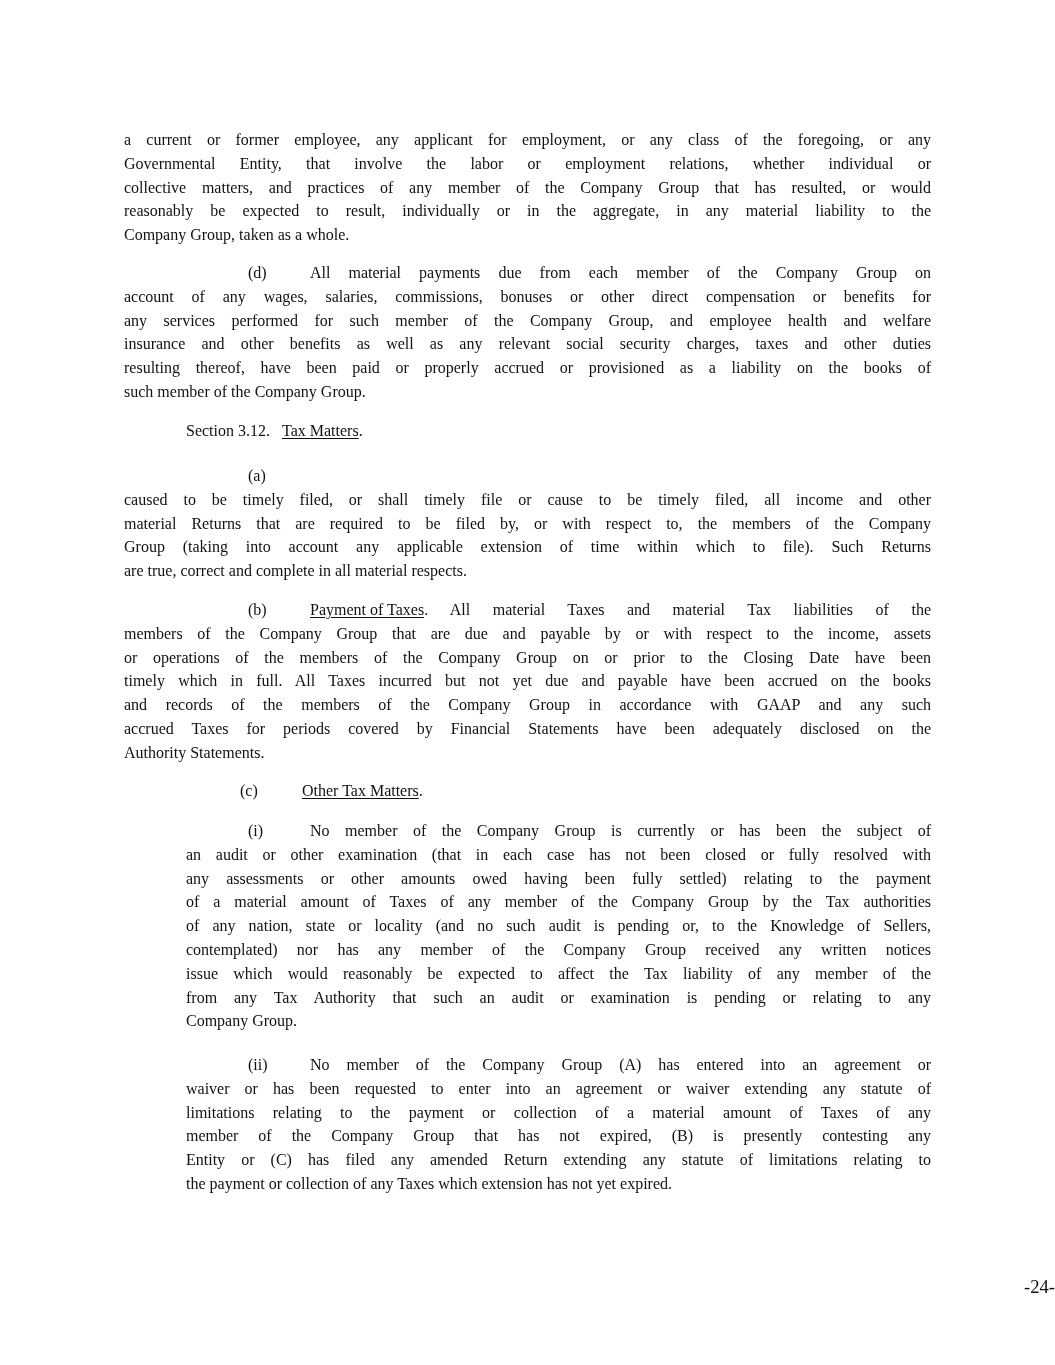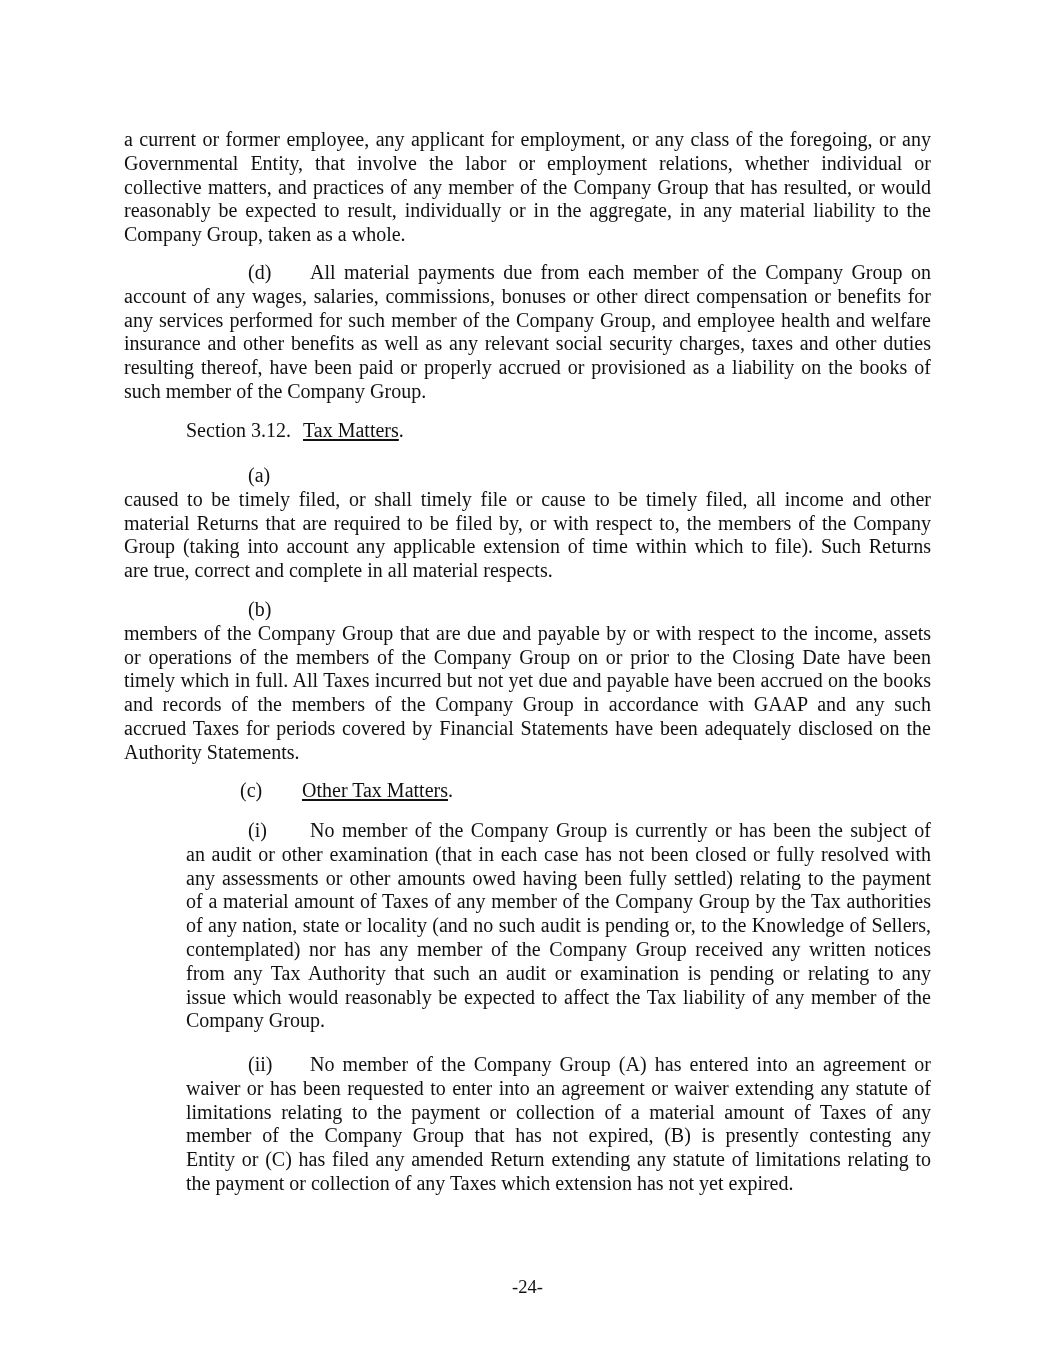--- a/index.html
+++ b/index.html
@@ -3,30 +3,30 @@
   <meta charset="utf-8">
   <style>
     html, body { margin: 0; padding: 0; background: #ffffff; }
     body {
       width: 1055px; height: 1365px; position: relative; overflow: hidden;
       font-family: "Liberation Serif", "DejaVu Serif", serif;
       color: #111111;
     }
     .para {
       position: absolute;
-      font-size: 20px;
+      font-size: 16px;
       line-height: 23.8px;
       text-align: justify;
     }
     .line { display: block; white-space: nowrap; text-align: justify; text-align-last: justify; }
     .line.last { text-align-last: left; }
     .u { text-decoration: underline; text-underline-offset: 2px; }
     .page-num {
       position: absolute; left: 0; width: 1055px; top: 1276px;
-      text-align: center; font-size: 18.6px;
+      text-align: right; font-size: 18.6px;
     }
   </style>
 </head>
 <body>
 
 <div class="para" style="left:124px; top:128px; width:807px;">
   <span class="line">a current or former employee, any applicant for employment, or any class of the foregoing, or any</span>
   <span class="line">Governmental Entity, that involve the labor or employment relations, whether individual or</span>
   <span class="line">collective matters, and practices of any member of the Company Group that has resulted, or would</span>
   <span class="line">reasonably be expected to result, individually or in the aggregate, in any material liability to the</span>
@@ -55,20 +55,24 @@
   </span>
   <span class="line">caused to be timely filed, or shall timely file or cause to be timely filed, all income and other</span>
   <span class="line">material Returns that are required to be filed by, or with respect to, the members of the Company</span>
   <span class="line">Group (taking into account any applicable extension of time within which to file).  Such Returns</span>
   <span class="line last">are true, correct and complete in all material respects.</span>
 </div>
 
 <div class="para" style="left:124px; top:598px; width:807px;">
   <span class="line" style="padding-left:124px; display:flex;">
     <span style="width:62px; display:inline-block;">(b)</span>
+    <span style="flex:1; display:flex; white-space:pre;">
+      <span class="u">Payment of Taxes</span>
+      <span style="flex:1; text-align:justify; text-align-last:justify; white-space:normal;">.  All material Taxes and material Tax liabilities of the</span>
+    </span>
   </span>
   <span class="line">members of the Company Group that are due and payable by or with respect to the income, assets</span>
   <span class="line">or operations of the members of the Company Group on or prior to the Closing Date have been</span>
   <span class="line">timely which in full.  All Taxes incurred but not yet due and payable have been accrued on the books</span>
   <span class="line">and records of the members of the Company Group in accordance with GAAP and any such</span>
   <span class="line">accrued Taxes for periods covered by Financial Statements have been adequately disclosed on the</span>
   <span class="line last">Authority Statements.</span>
 </div>
 
 <div class="para" style="left:240px; top:779px; width:400px;">
@@ -78,22 +82,22 @@
 <div class="para" style="left:186px; top:819px; width:745px;">
   <span class="line" style="padding-left:62px; display:flex;">
     <span style="width:62px; display:inline-block;">(i)</span>
     <span style="flex:1; text-align:justify; text-align-last:justify;">No member of the Company Group is currently or has been the subject of</span>
   </span>
   <span class="line">an audit or other examination (that in each case has not been closed or fully resolved with</span>
   <span class="line">any assessments or other amounts owed having been fully settled) relating to the payment</span>
   <span class="line">of a material amount of Taxes of any member of the Company Group by the Tax authorities</span>
   <span class="line">of any nation, state or locality (and no such audit is pending or, to the Knowledge of Sellers,</span>
   <span class="line">contemplated) nor has any member of the Company Group received any written notices</span>
+  <span class="line">issue which would reasonably be expected to affect the Tax liability of any member of the</span>
   <span class="line">from any Tax Authority that such an audit or examination is pending or relating to any</span>
-  <span class="line">issue which would reasonably be expected to affect the Tax liability of any member of the</span>
   <span class="line last">Company Group.</span>
 </div>
 
 <div class="para" style="left:186px; top:1053px; width:745px;">
   <span class="line" style="padding-left:62px; display:flex;">
     <span style="width:62px; display:inline-block;">(ii)</span>
     <span style="flex:1; text-align:justify; text-align-last:justify;">No member of the Company Group (A) has entered into an agreement or</span>
   </span>
   <span class="line">waiver or has been requested to enter into an agreement or waiver extending any statute of</span>
   <span class="line">limitations relating to the payment or collection of a material amount of Taxes of any</span>

